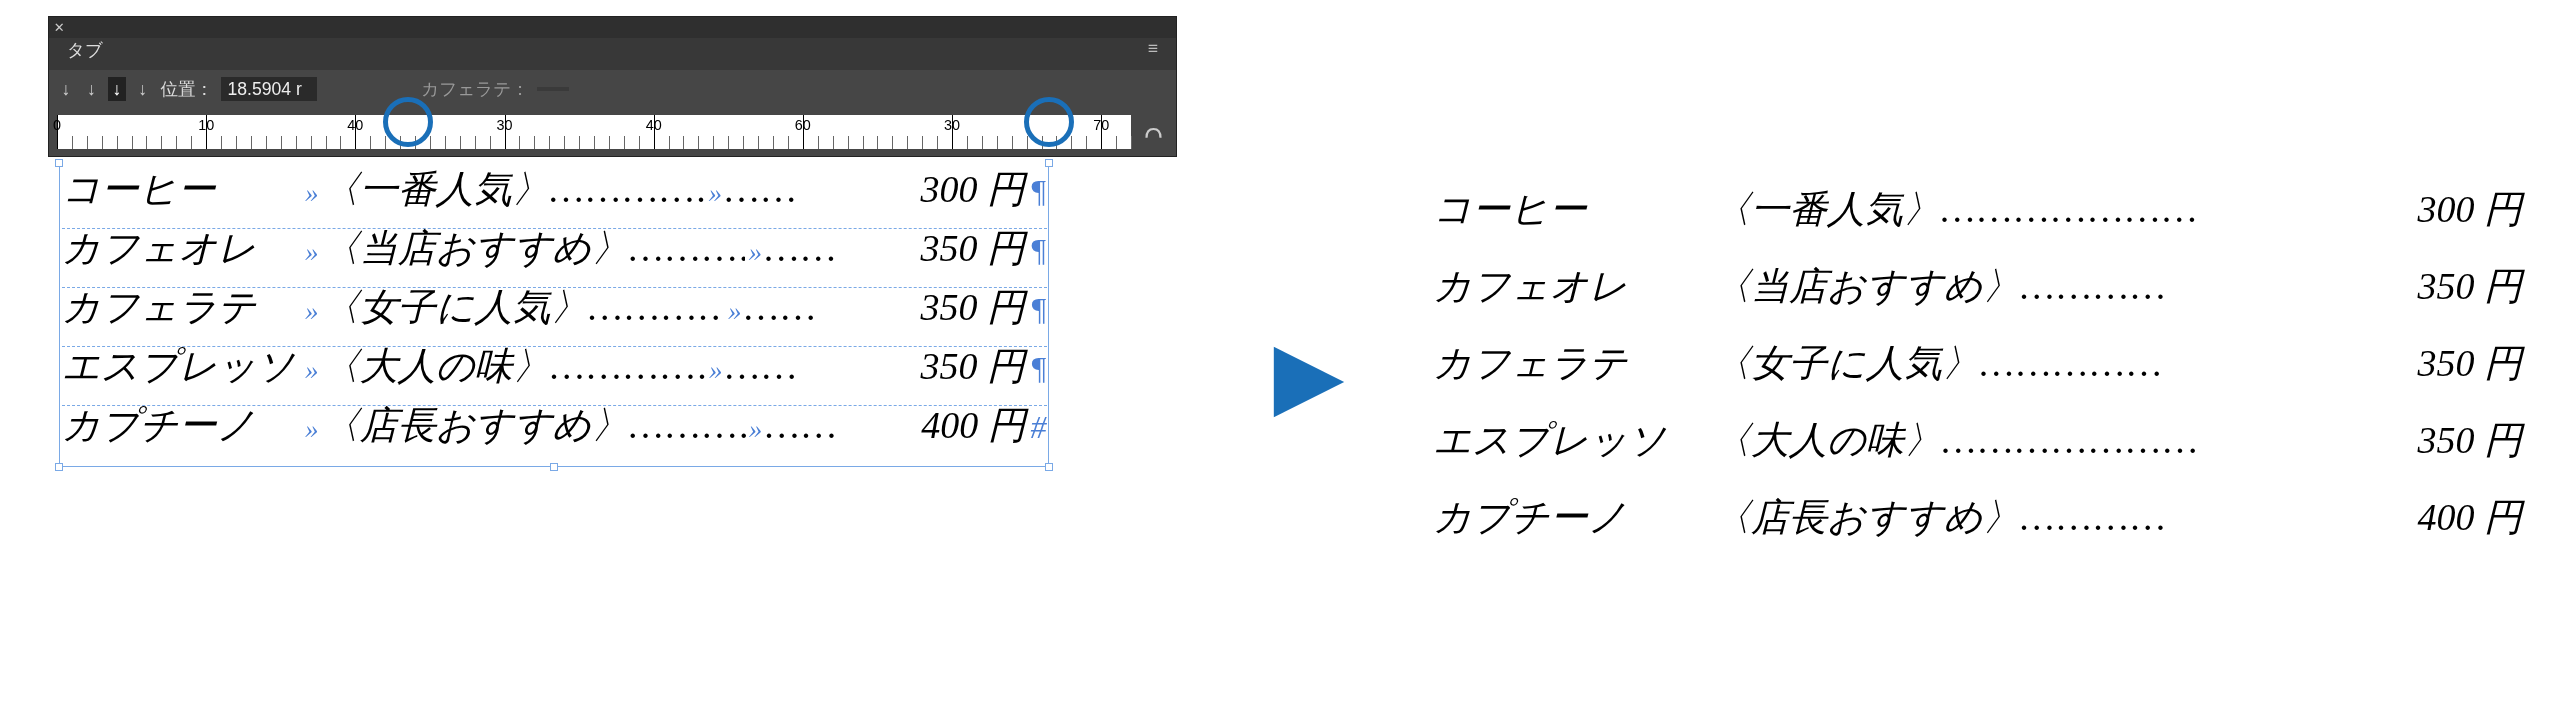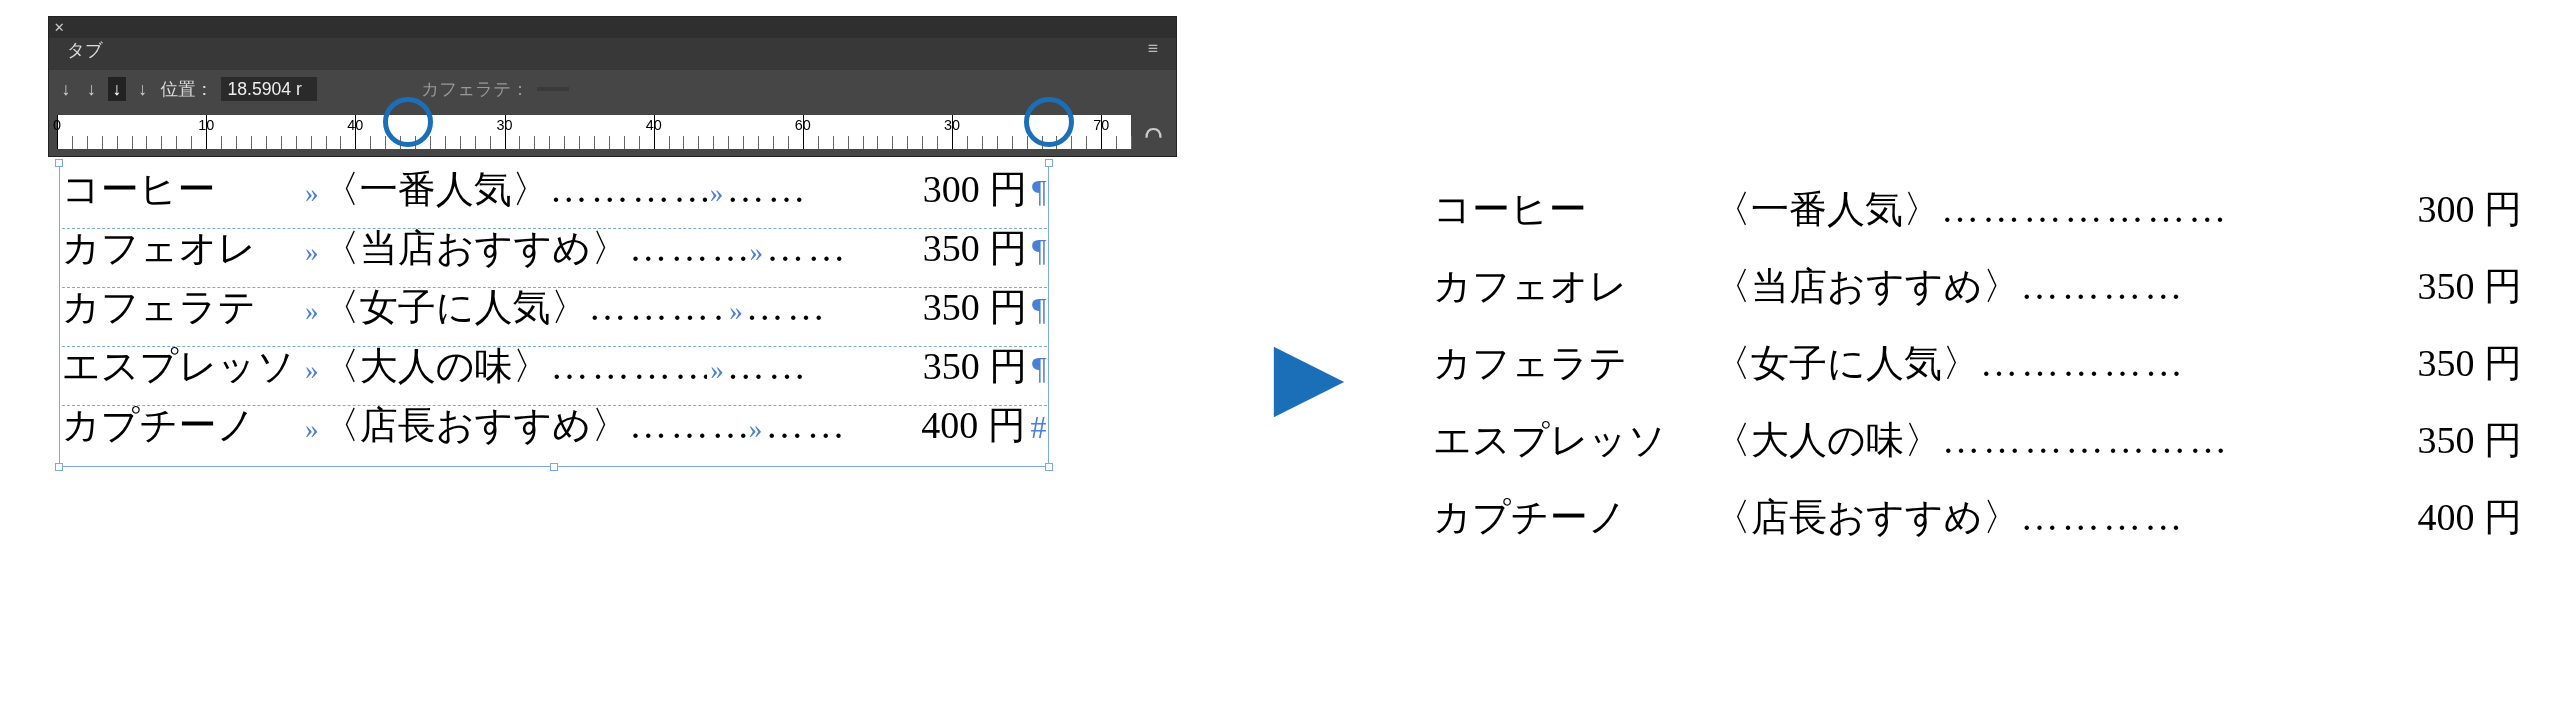--- a/index.html
+++ b/index.html
@@ -133,20 +133,21 @@
       font-size: 38px;
       line-height: 1.0;
       font-family: "Hiragino Mincho ProN", "Yu Mincho", serif;
     }
     .menu-line {
       display: flex;
       align-items: baseline;
       height: 59px;
       border-bottom: 0.8px dashed #7aa9e6;
       position: relative;
+      font-style: italic;
     }
     .left-side .menu-block {
       border: 0.8px solid #7aa9e6;
       border-top: none;
       padding: 6.4px 1.6px 1.6px 1.6px;
       width: 990px;
       margin-left: 11.2px;
       position: relative;
     }
     .left-side .menu-line:last-child { border-bottom: none; }

